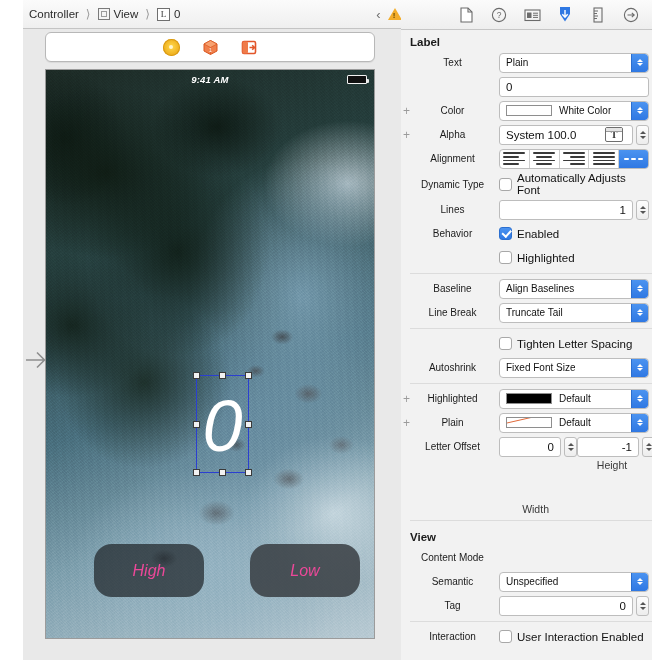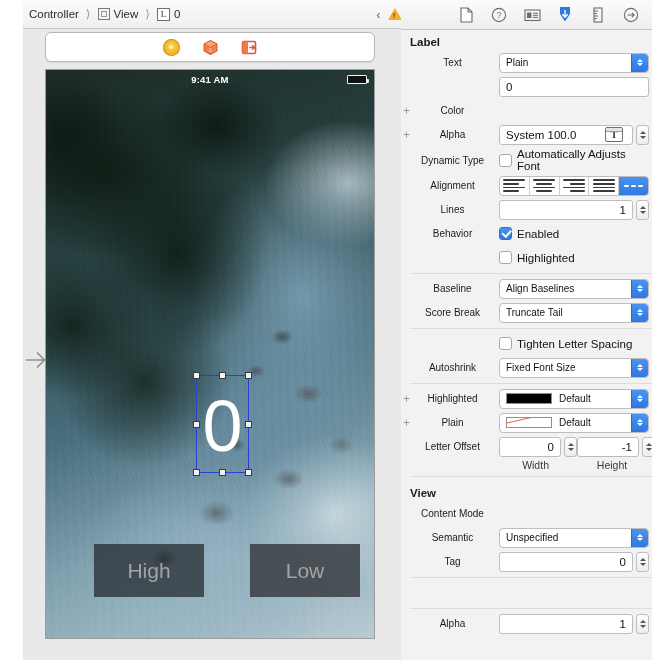--- a/index.html
+++ b/index.html
@@ -56,21 +56,21 @@
   }
   .dock-ico { width:17px;height:17px; position:relative; }
   .ico-vc { border-radius:50%; background:radial-gradient(circle at 50% 45%, #ffd84d 0%, #f0b322 60%, #e09a14 100%); box-shadow:inset 0 0 0 1px #d89a14;}
   .ico-vc::after{content:"";position:absolute;left:6.5px;top:6.5px;width:4px;height:4px;border-radius:50%;background:#fff6d0;}
   .ico-fr { }
   .ico-exit { }
 
   
   .device {
     position:absolute; left:22px; top:69px; width:330px; height:570px;
-    border:1px solid #9b9b9b; overflow:hidden; background:#24303a;
+    border:1px solid #9b9b9b; overflow:hidden; background:#24303a;font-style:italic;
   }
   .photo { position:absolute; inset:0; overflow:hidden; }
   .photo .layer { position:absolute; inset:0; }
   .l-base { background:linear-gradient(160deg,#1d2b26 0%,#26403f 28%,#4a707f 55%,#7fa0ae 74%,#b9cbd4 100%); }
   .l-forest {
     background:
       radial-gradient(ellipse 150px 120px at 18% 18%, rgba(15,28,20,.96) 0%, rgba(15,28,20,0) 72%),
       radial-gradient(ellipse 130px 150px at 40% 32%, rgba(16,31,24,.93) 0%, rgba(16,31,24,0) 70%),
       radial-gradient(ellipse 110px 100px at 8% 45%, rgba(18,33,26,.9) 0%, rgba(18,33,26,0) 72%),
       radial-gradient(ellipse 120px 120px at 30% 55%, rgba(22,38,30,.85) 0%, rgba(22,38,30,0) 72%),
@@ -133,22 +133,22 @@
   .hnd.mr{right:-4px;top:50%;margin-top:-3.5px;} .hnd.bl{left:-4px;bottom:-4px;}
   .hnd.bc{left:50%;margin-left:-3.5px;bottom:-4px;} .hnd.br{right:-4px;bottom:-4px;}
   .zero-text {
     position:absolute; left:0; right:0; top:14px; text-align:center;
     color:#fff; font-size:72px; line-height:72px; font-weight:300;
     font-family:"Liberation Sans", sans-serif;
   }
 
   .gbtn {
     position:absolute; background:rgba(32,38,42,.72);
-    color:#a3a3a3; display:flex; align-items:center; justify-content:center;
-    font-size:21px; font-family:"Liberation Sans", sans-serif;
+    color:#ec4899; display:flex; align-items:center; justify-content:center;
+    font-size:16px; font-family:"Liberation Sans", sans-serif;border-radius:18px;
   }
   .gbtn.high { left:48px; top:474px; width:110px; height:53px; }
   .gbtn.low  { left:204px; top:474px; width:110px; height:53px; background:rgba(55,60,64,.84); }
 
   .entry-arrow {
     position:absolute; left:2px; top:345px; width:22px; height:30px;
     color:#8e8e8e;
   }
   .scrollbar-track {
     position:absolute; right:2px; top:30px; width:13px; height:630px; background:transparent;
@@ -253,21 +253,21 @@
   .bars i { display:block; height:1.6px; background:#3a3a3a; border-radius:1px; }
   .seg.sel .bars i { background:#fff; }
   .bars.left  i:nth-child(2){ width:70%; } .bars.left  i:nth-child(4){ width:70%; }
   .bars.center i:nth-child(2){ width:70%; margin:0 auto;} .bars.center i:nth-child(4){ width:70%; margin:0 auto;}
   .bars.right i:nth-child(2){ width:70%; margin-left:auto;} .bars.right i:nth-child(4){ width:70%; margin-left:auto;}
   .bars.dash { flex-direction:row; justify-content:center; gap:2px; }
   .bars.dash i { width:5px; height:2px; }
 
   .sub-lbls { display:flex; padding-left:98px; margin-top:-1px; margin-bottom:4px; }
   .sub-lbls span { font-size:10.5px; color:#3a3a3a; }
-  .sub-lbls .w { width:75px; text-align:center; }
+  .sub-lbls .w { width:75px; text-align:center;margin-top:44px; }
   .sub-lbls .h { width:82px; text-align:center; }
 </style>
 </head>
 <body>
 
 <div id="root">
 
   <div class="canvas-pane">
 
     <div class="jump-bar">
@@ -417,48 +417,49 @@
       <span class="ctl">
         <span class="field">
           <span>0</span>
         </span>
       </span>
     </div>
 
     <div class="row">
       <span class="plus">+</span>
       <span class="lbl">Color</span>
+      <span class="ctl">
+        <span class="popup">
+          <span class="swatch"></span>
+          <span class="txt">White Color</span>
+          <span class="bluearrow">
+              <i class="ca up"></i>
+              <i class="ca dn"></i>
+            </span>
+        </span>
+      </span>
     </div>
 
     <div class="row">
       <span class="plus">+</span>
       <span class="lbl">Alpha</span>
       <span class="ctl">
         <span class="field">
           <span style="flex:1 1 auto">System 100.0</span>
           <span class="tbtn">T</span>
         </span>
         <span class="stepper">
             <i class="ca up"></i>
             <i class="ca dn"></i>
           </span>
       </span>
     </div>
 
     <div class="row">
       <span class="plus empty">+</span>
-      <span class="lbl">Dynamic Type</span>
-      <span class="ctl">
-        <span class="cb"></span>
-        <span class="cbtxt">Automatically Adjusts Font</span>
-      </span>
-    </div>
-
-    <div class="row">
-      <span class="plus empty">+</span>
       <span class="lbl">Alignment</span>
       <span class="ctl">
         <span class="segs">
           <span class="seg">
               <span class="bars left">
                 <i></i>
                 <i></i>
                 <i></i>
                 <i></i>
               </span>
@@ -488,20 +489,29 @@
               </span>
             </span>
           <span class="seg sel">
               <span class="bars dash">
                 <i></i>
                 <i></i>
                 <i></i>
               </span>
             </span>
         </span>
+      </span>
+    </div>
+
+    <div class="row">
+      <span class="plus empty">+</span>
+      <span class="lbl">Dynamic Type</span>
+      <span class="ctl">
+        <span class="cb"></span>
+        <span class="cbtxt">Automatically Adjusts Font</span>
       </span>
     </div>
 
     <div class="row">
       <span class="plus empty">+</span>
       <span class="lbl">Lines</span>
       <span class="ctl">
         <span class="field right">
           <span>1</span>
         </span>
@@ -541,21 +551,21 @@
           <span class="bluearrow">
               <i class="ca up"></i>
               <i class="ca dn"></i>
             </span>
         </span>
       </span>
     </div>
 
     <div class="row">
       <span class="plus empty">+</span>
-      <span class="lbl">Score Break</span>
+      <span class="lbl">Line Break</span>
       <span class="ctl">
         <span class="popup">
           <span class="txt">Truncate Tail</span>
           <span class="bluearrow">
               <i class="ca up"></i>
               <i class="ca dn"></i>
             </span>
         </span>
       </span>
     </div>
@@ -675,20 +685,28 @@
         </span>
         <span class="stepper">
             <i class="ca up"></i>
             <i class="ca dn"></i>
           </span>
       </span>
     </div>
 
     <div class="sep"></div>
 
+    <div class="row">
+      <span class="plus empty">+</span>
+      <span class="lbl">Interaction</span>
+      <span class="ctl">
+        <span class="cb"></span>
+        <span class="cbtxt">User Interaction Enabled</span>
+      </span>
+    </div>
 
     <div class="row">
       <span class="plus empty">+</span>
       <span class="lbl"></span>
     </div>
 
     <div class="sep"></div>
 
     <div class="row">
       <span class="plus empty">+</span>

